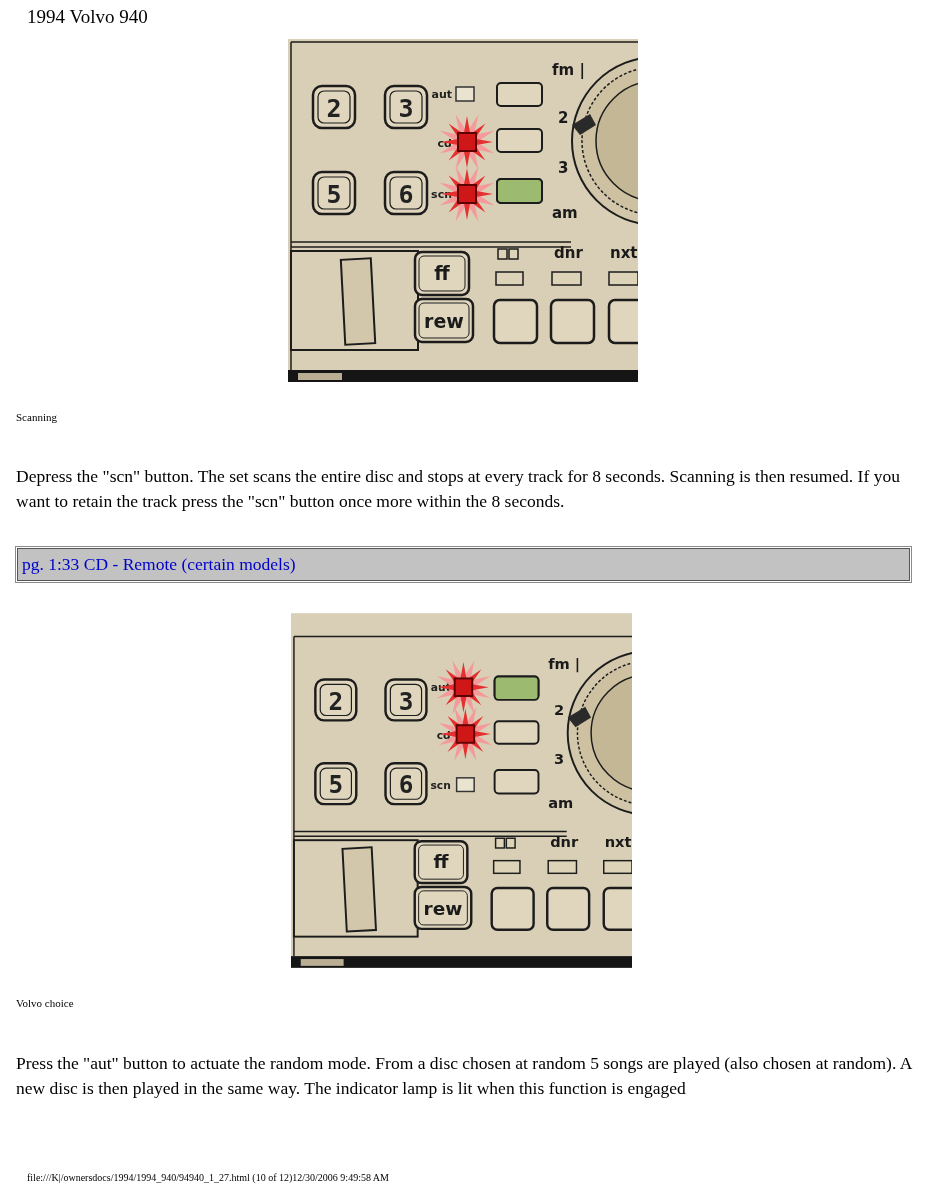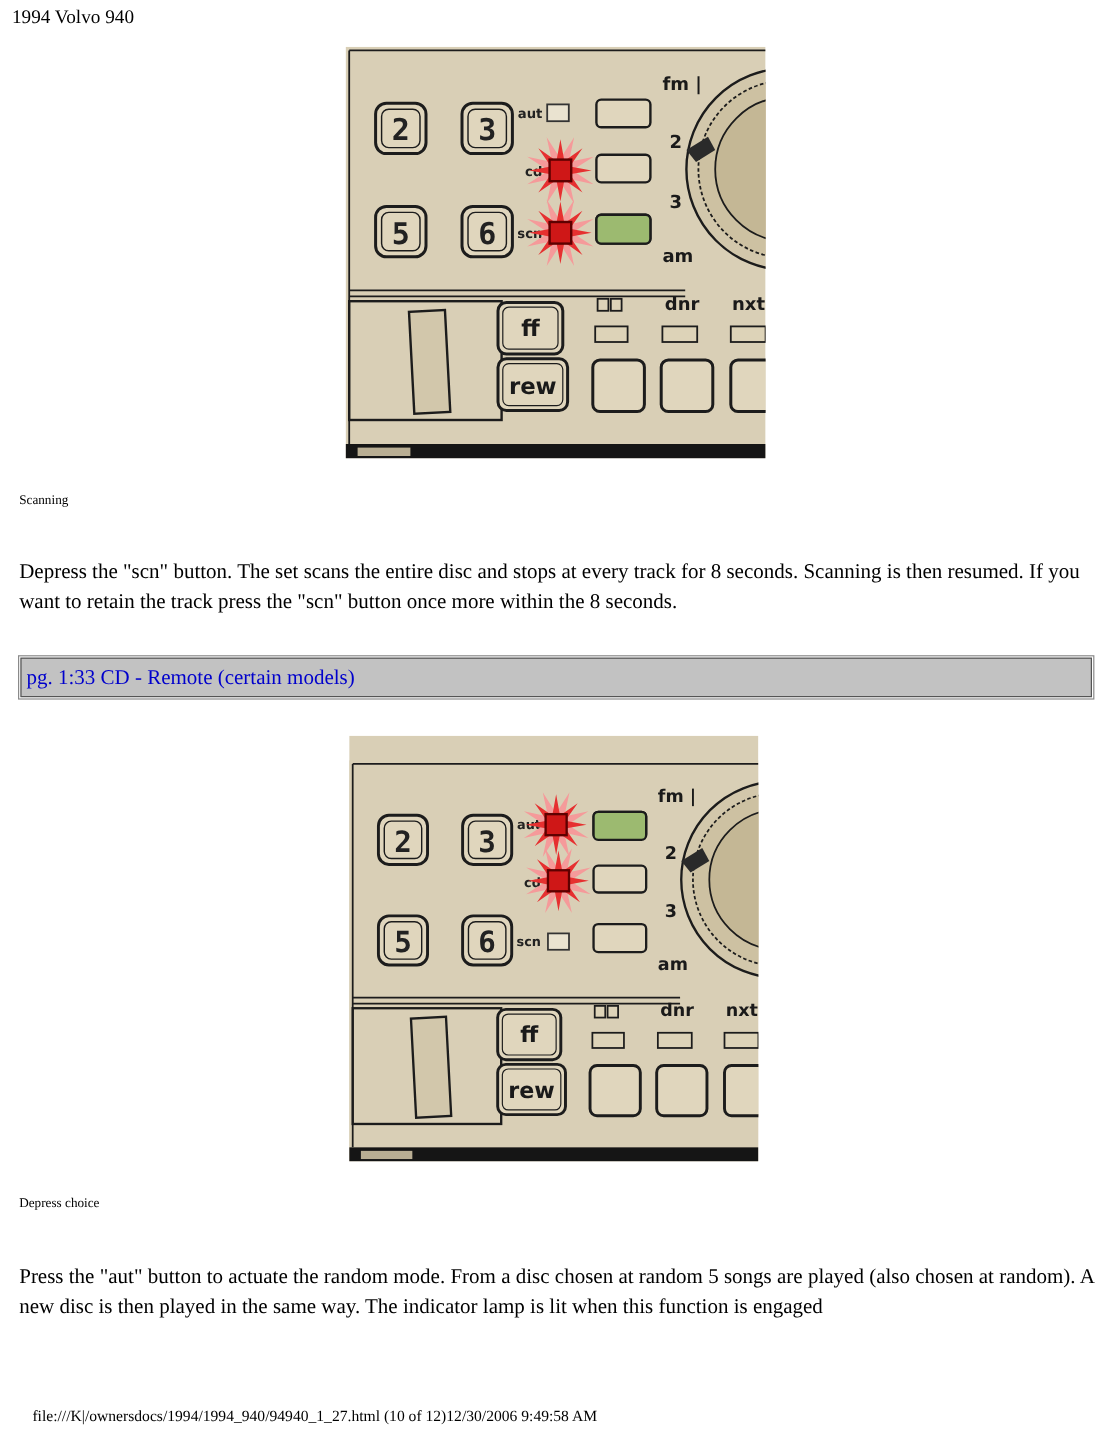--- a/index.html
+++ b/index.html
@@ -5,38 +5,38 @@
   * { box-sizing: border-box; }
   html, body { margin: 0; padding: 0; }
   body {
     width: 927px; height: 1200px;
     background: #ffffff;
     font-family: "Liberation Serif", serif;
     color: #000;
     position: relative;
     overflow: hidden;
   }
-  .page-header { position: absolute; left: 10px; top: 6px; font-size: 16px; }
+  .page-header { position: absolute; left: 27px; top: 6px; font-size: 19px; }
   .img-wrap1 { position: absolute; left: 288px; top: 39px; }
   .img-wrap2 { position: absolute; left: 291px; top: 613px; }
   .heading { position: absolute; left: 16px; font-size: 11px; }
   #scanning-heading { top: 411px; }
   #random-heading { top: 997px; }
   .para { position: absolute; left: 16px; width: 901px; font-size: 17.5px; line-height: 25px; }
   #scanning-para { top: 464px; }
   #random-para { top: 1051px; }
   .link-bar-outer {
     position: absolute; left: 15px; top: 546px; width: 897px;
     border: 1px solid #8a8a8a; padding: 1px; background: #ffffff;
   }
   .link-bar-inner {
     border: 1px solid #555555; background: #c2c2c2; padding: 5px 4px;
   }
   a.doclink { color: #0000cc; text-decoration: none; font-size: 17.5px; cursor: pointer; }
-  .page-footer { position: absolute; left: 27px; top: 1172px; font-size: 13px; }
+  .page-footer { position: absolute; left: 27px; top: 1172px; font-size: 10px; }
   svg { display: block; }
 
   
   .digit  { font-family: "DejaVu Sans Mono", monospace; font-size: 25px; font-weight: bold; fill: #222; text-anchor: middle; }
   .slabel { font-family: "DejaVu Sans", sans-serif; font-size: 11px; font-weight: 600; fill: #222; }
   .dlabel { font-family: "DejaVu Sans", sans-serif; font-size: 15px; font-weight: 600; fill: #1a1a1a; }
   .btext  { font-family: "DejaVu Sans", sans-serif; font-size: 19px; font-weight: bold; fill: #1a1a1a; text-anchor: middle; }
   .ln   { stroke: #1c1c1c; stroke-width: 1.5; }
   .rbtn { fill: #e0d6bd; stroke: #1c1c1c; stroke-width: 2; }
   .tiny { fill: #ddd3b8; stroke: #1c1c1c; stroke-width: 1.5; }
@@ -178,16 +178,16 @@
   <svg width="341" height="355" viewBox="0 -21 350 364">
     <rect x="0" y="-21" width="350" height="364" fill="#d9cfb6"></rect>
     <use href="#panel-base"></use>
     <use href="#green-btn" x="209" y="44"></use>
     <use href="#led-burst" x="177" y="55"></use>
     <use href="#led-burst" x="179" y="103"></use>
     <use href="#led-off" x="179" y="155"></use>
   </svg>
 </div>
 
-<div id="random-heading" class="heading">Depress choice</div>
+<div id="random-heading" class="heading">Volvo choice</div>
 <div id="random-para" class="para">Press the "aut" button to actuate the random mode. From a disc chosen at random 5 songs are played (also chosen at random). A new disc is then played in the same way. The indicator lamp is lit when this function is engaged</div>
 
 <div class="page-footer">file:///K|/ownersdocs/1994/1994_940/94940_1_27.html (10 of 12)12/30/2006 9:49:58 AM</div>
 
 </body></html>

